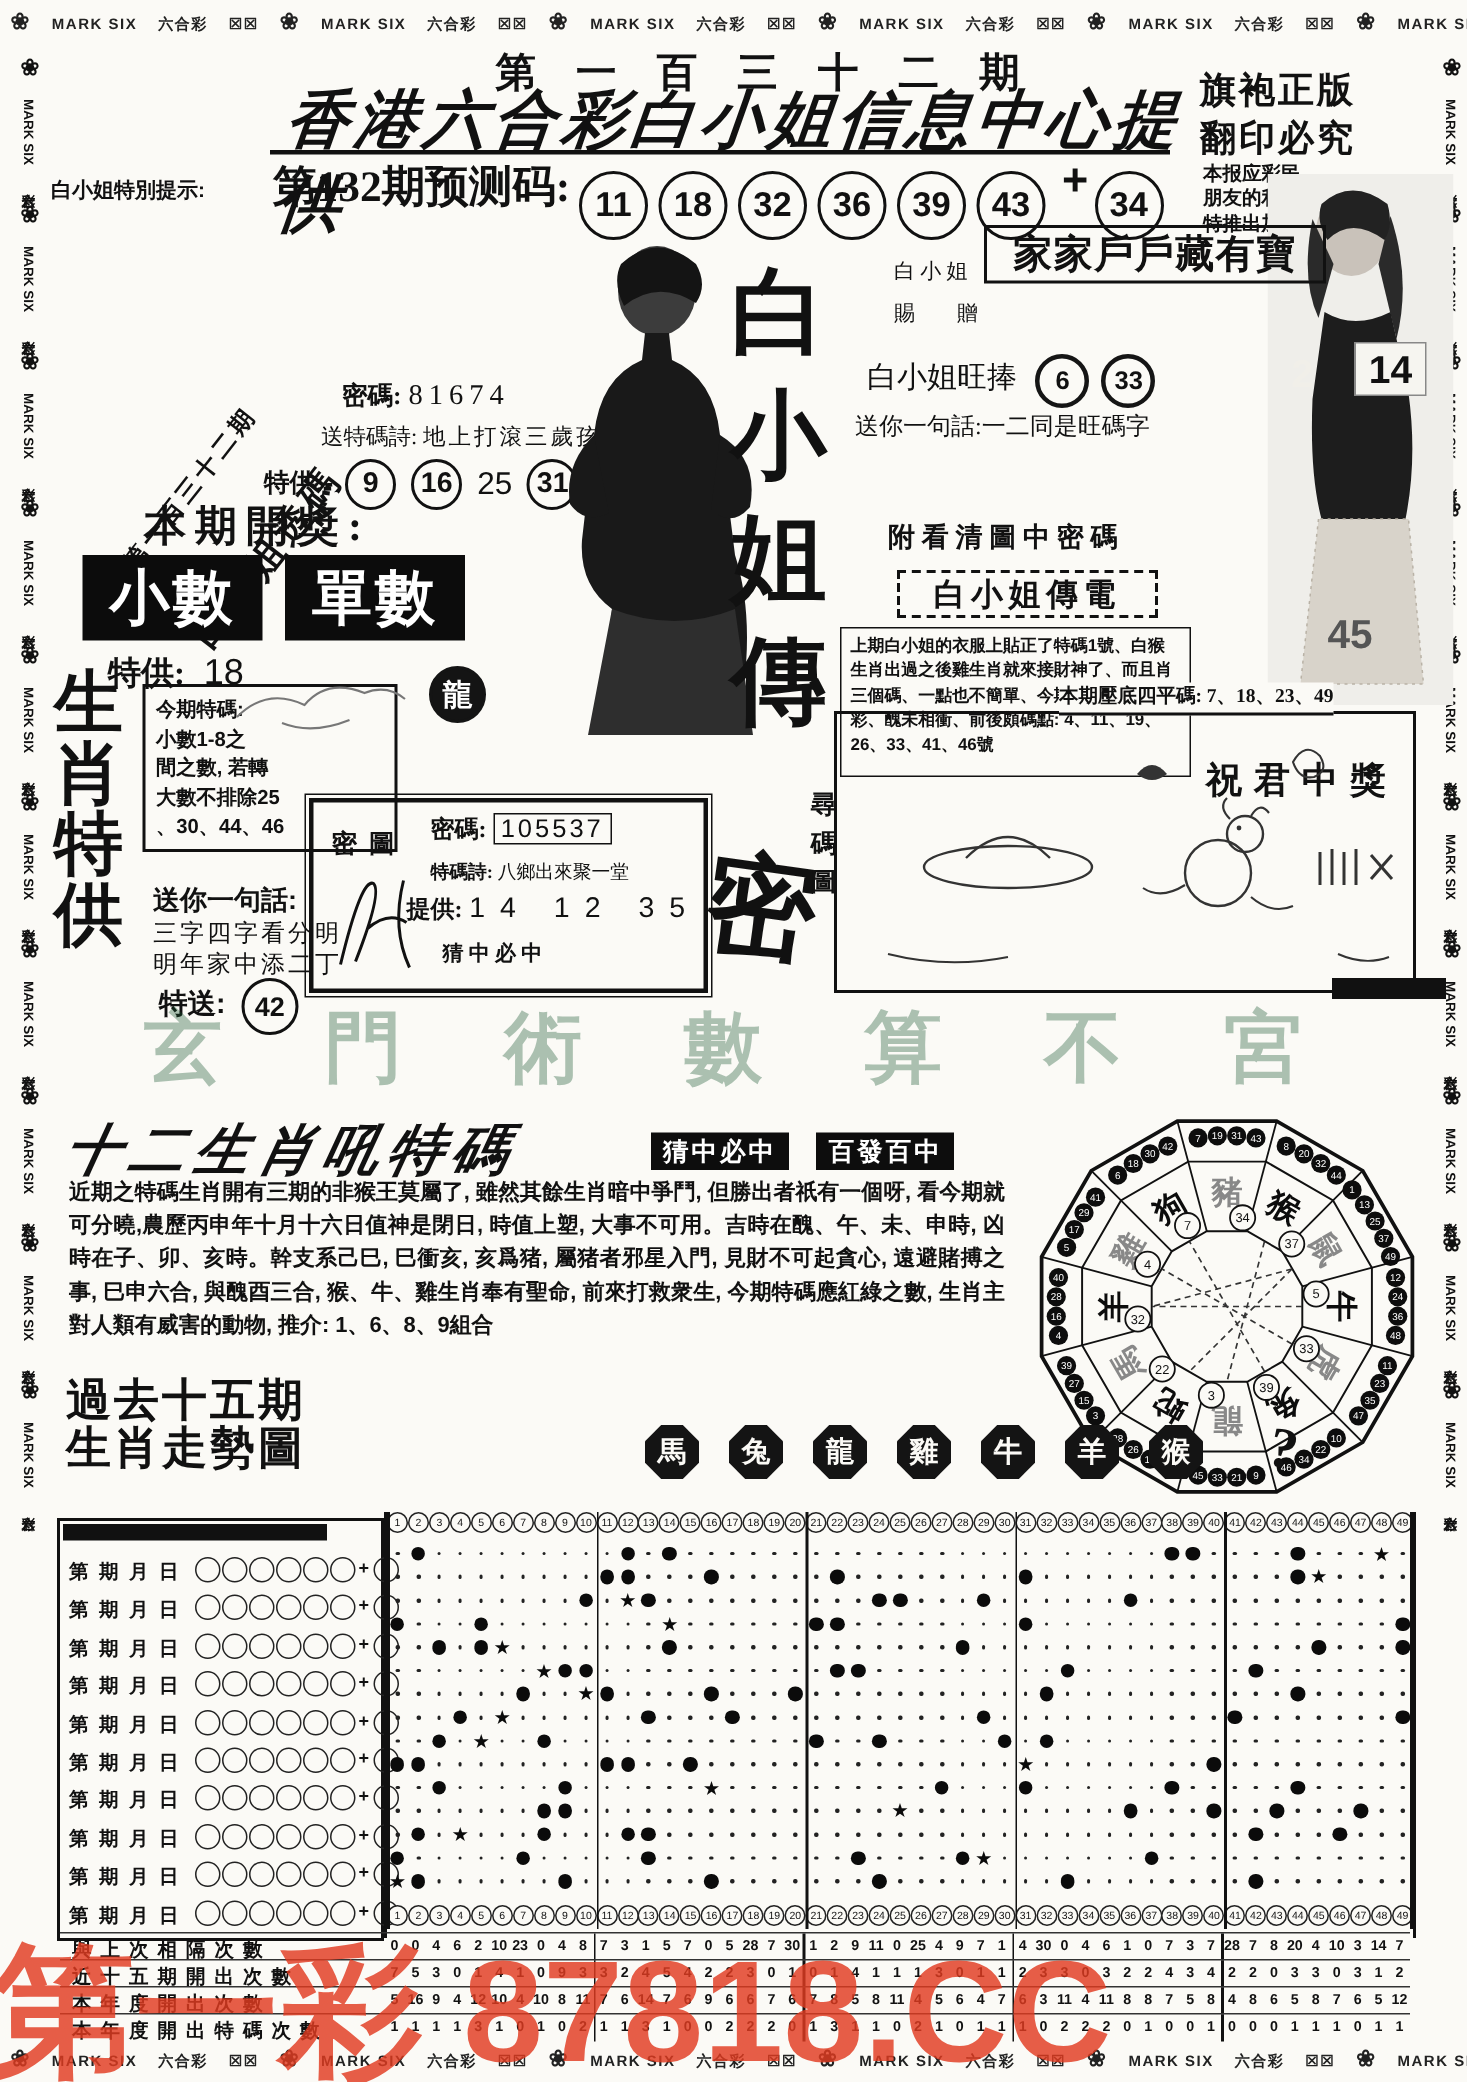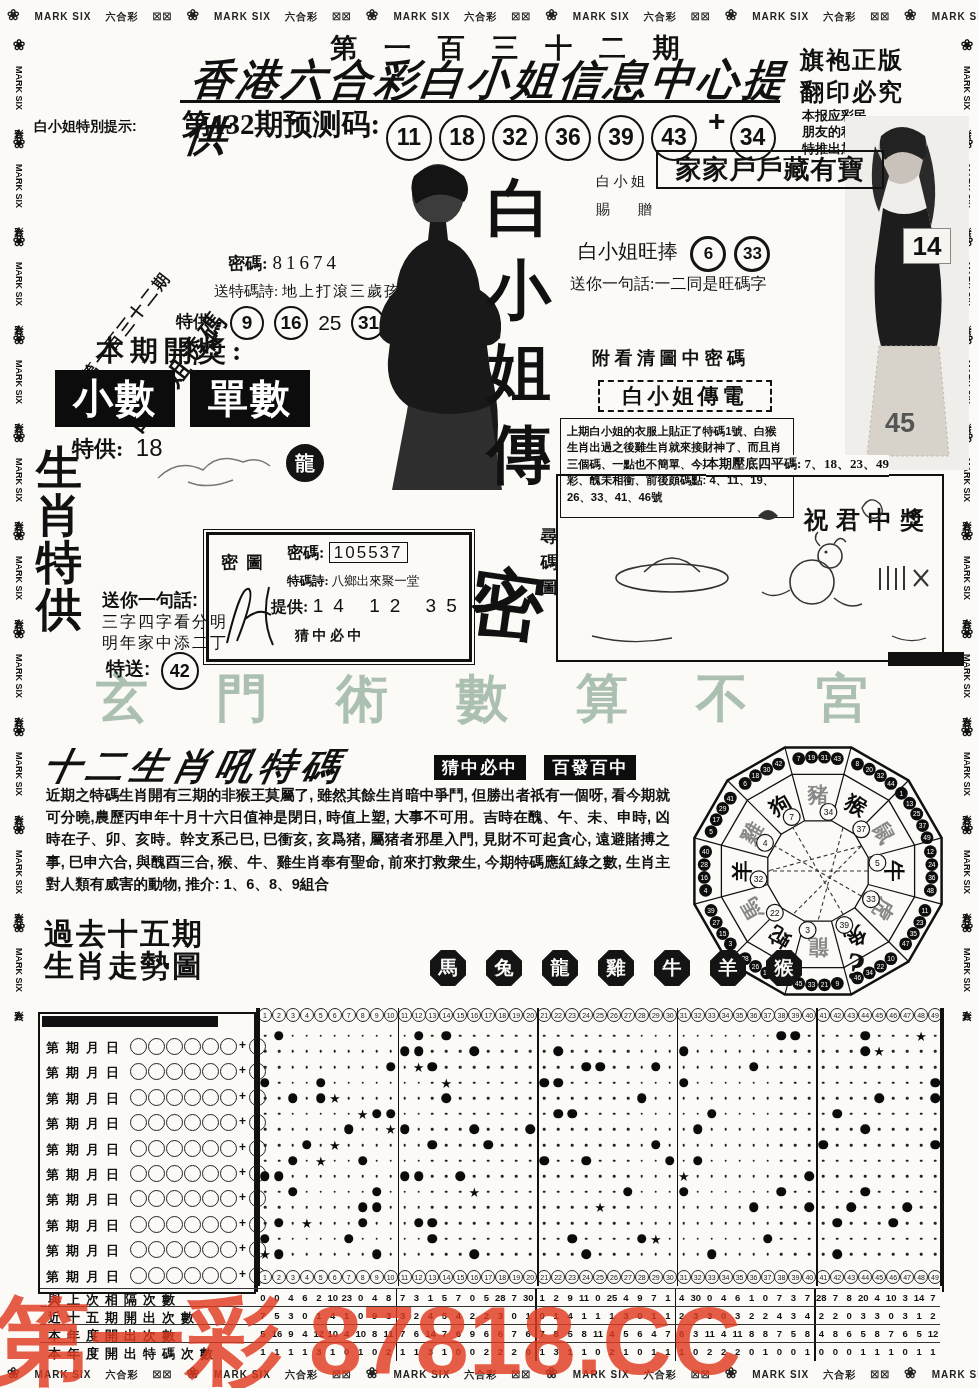--- a/index.html
+++ b/index.html
@@ -115,20 +115,27 @@
   <div class="abs blackbox" style="left:190px;top:370px;width:120px;height:57px;font-size:40px;letter-spacing:2px;">單數</div>
   <div class="abs" style="left:72px;top:434px;">
     <span class="b serif" style="font-size:22px;">特供:</span>
     <span style="font-size:24px;margin-left:8px;">18</span>
   </div>
   <div class="abs vtext serif b" id="shengxiao-vertical" style="left:28px;top:446px;width:62px;font-size:46px;">
       <div>生</div>
       <div>肖</div>
       <div>特</div>
       <div>供</div>
+    </div>
+  <div class="abs notebox" id="note-box" style="left:95px;top:456px;width:152px;font-size:13.5px;">
+      <div>今期特碼:</div>
+      <div>小數1-8之</div>
+      <div>間之數, 若轉</div>
+      <div>大數不排除25</div>
+      <div>、30、44、46</div>
     </div>
   <div class="abs" style="left:102px;top:588px;">
     <div class="b" style="font-size:18px;">送你一句話:</div>
     <div class="serif" style="font-size:16px;letter-spacing:2px;">三字四字看分明</div>
     <div class="serif" style="font-size:16px;letter-spacing:2px;">明年家中添二丁</div>
   </div>
   <div class="abs" style="left:106px;top:652px;">
     <span class="b" style="font-size:19px;">特送:</span>
     <span class="num-circle" style="width:34px;height:34px;font-size:18px;margin-left:6px;vertical-align:middle;">42</span>
   </div>

